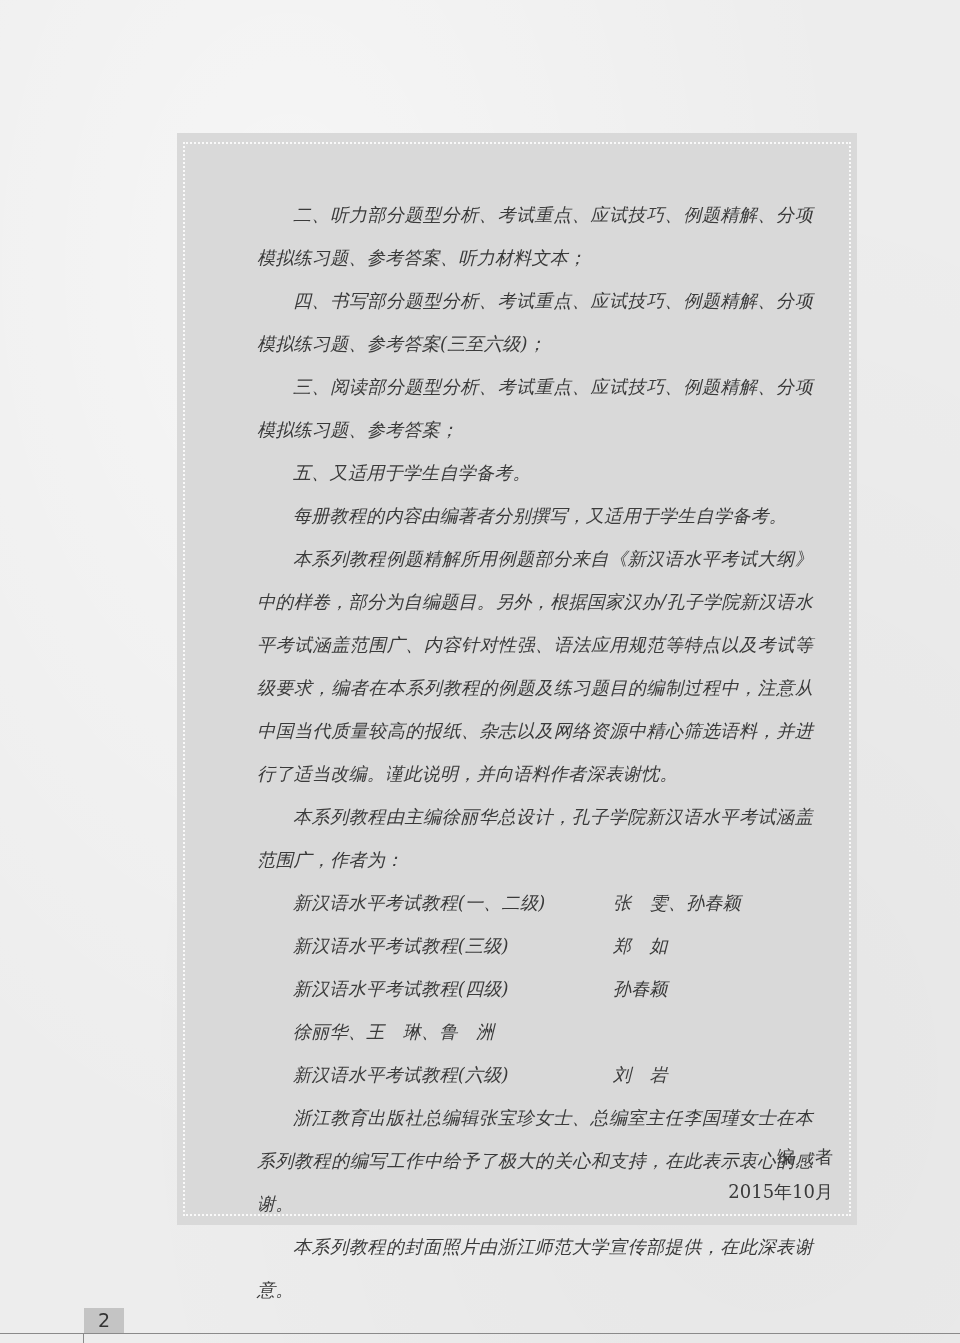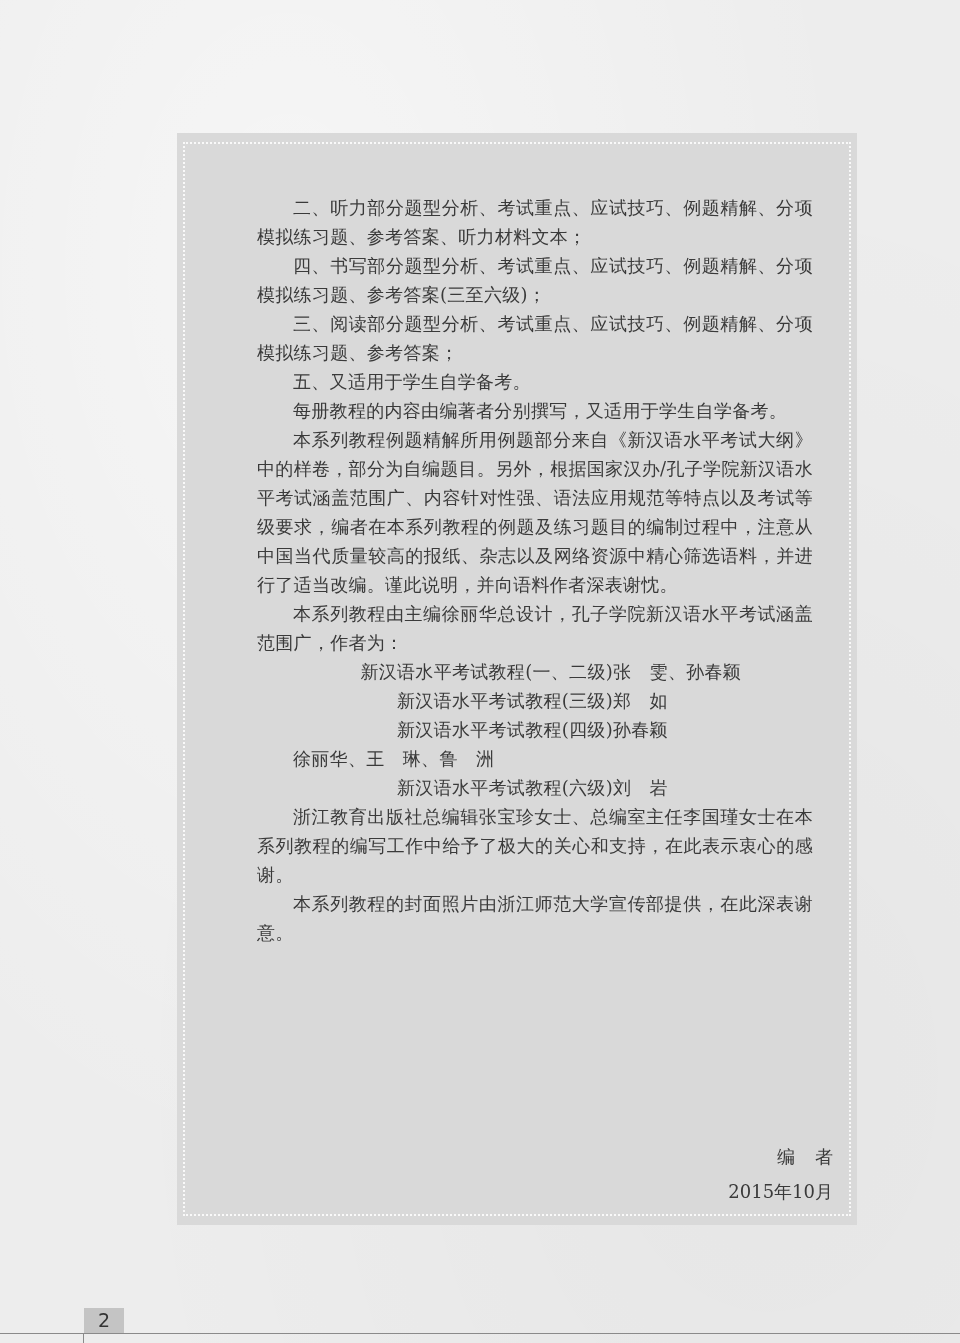--- a/index.html
+++ b/index.html
@@ -31,37 +31,37 @@
     position: absolute;
     left: 6px; top: 9px; right: 6px; bottom: 9px;
     border: 2px dotted rgba(255,255,255,0.85);
     pointer-events: none;
   }
   .content {
     position: absolute;
     left: 80px; top: 60px;
     width: 556px;
     font-size: 18px;
-    line-height: 29px;
+    line-height: 43px;
     letter-spacing: 0.3px;
+    font-style: italic;
   }
   .content p {
     margin: 0;
     text-indent: 2em;
     text-align: justify;
     text-align-last: left;
   }
   .authors {
     margin: 0; padding: 0;
     list-style: none;
   }
   .authors li {
     display: flex;
     padding-left: 2em;
-    text-align: right;
   }
   .authors .book {
     width: 320px;
     flex: none;
   }
   .signature {
     position: absolute;
     right: 24px;
     top: 1006px;
     text-align: right;

